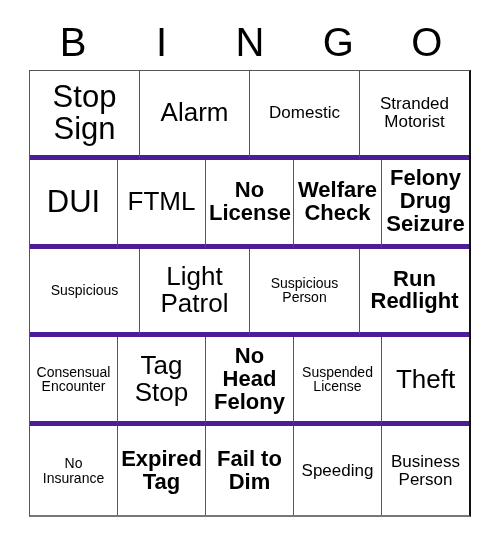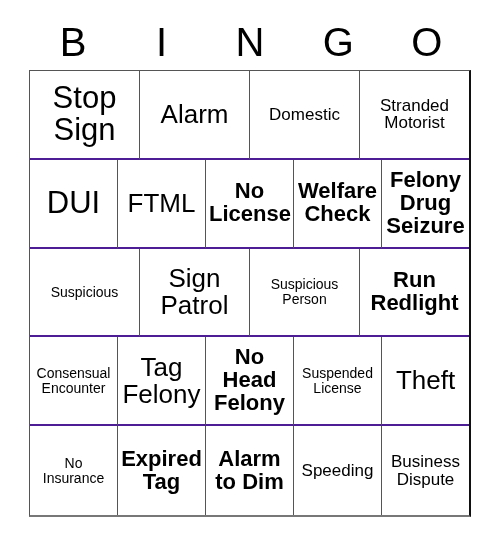--- a/index.html
+++ b/index.html
@@ -46,21 +46,21 @@
   }
   .bingo-row {
     display: flex;
     width: 100%;
     height: 88.8px;
   }
   .bingo-cell {
     flex: 1 1 0;
     width: 20%;
     border-right: 1px solid #555;
-    border-bottom: 2px solid #4c1d95;
+    border-bottom: 5px solid #4c1d95;
     box-sizing: border-box;
     display: flex;
     align-items: center;
     justify-content: center;
     text-align: center;
     padding: 1px 3px;
     overflow: hidden;
   }
   .bingo-row:last-child .bingo-cell {
     border-bottom: none;
@@ -126,60 +126,60 @@
       <div class="bingo-cell">
           <span class="cell-text fs-md">Felony Drug Seizure</span>
         </div>
     </div>
 
     <div class="bingo-row">
       <div class="bingo-cell">
           <span class="cell-text fs-xs">Suspicious</span>
         </div>
       <div class="bingo-cell">
-          <span class="cell-text fs-lg">Sign Patrol</span>
+          <span class="cell-text fs-lg">Light Patrol</span>
         </div>
       <div class="bingo-cell">
           <span class="cell-text fs-xs">Suspicious Person</span>
         </div>
       <div class="bingo-cell">
           <span class="cell-text fs-md">Run Redlight</span>
         </div>
     </div>
 
     <div class="bingo-row">
       <div class="bingo-cell">
           <span class="cell-text fs-xs">Consensual Encounter</span>
         </div>
       <div class="bingo-cell">
-          <span class="cell-text fs-lg">Tag Felony</span>
+          <span class="cell-text fs-lg">Tag Stop</span>
         </div>
       <div class="bingo-cell">
           <span class="cell-text fs-md">No Head Felony</span>
         </div>
       <div class="bingo-cell">
           <span class="cell-text fs-xs">Suspended License</span>
         </div>
       <div class="bingo-cell">
           <span class="cell-text fs-lg">Theft</span>
         </div>
     </div>
 
     <div class="bingo-row">
       <div class="bingo-cell">
           <span class="cell-text fs-xs">No Insurance</span>
         </div>
       <div class="bingo-cell">
           <span class="cell-text fs-md">Expired Tag</span>
         </div>
       <div class="bingo-cell">
-          <span class="cell-text fs-md">Alarm to Dim</span>
+          <span class="cell-text fs-md">Fail to Dim</span>
         </div>
       <div class="bingo-cell">
           <span class="cell-text fs-sm">Speeding</span>
         </div>
       <div class="bingo-cell">
-          <span class="cell-text fs-sm">Business Dispute</span>
+          <span class="cell-text fs-sm">Business Person</span>
         </div>
     </div>
 
   </div>
 </div>
 
 </body></html>

